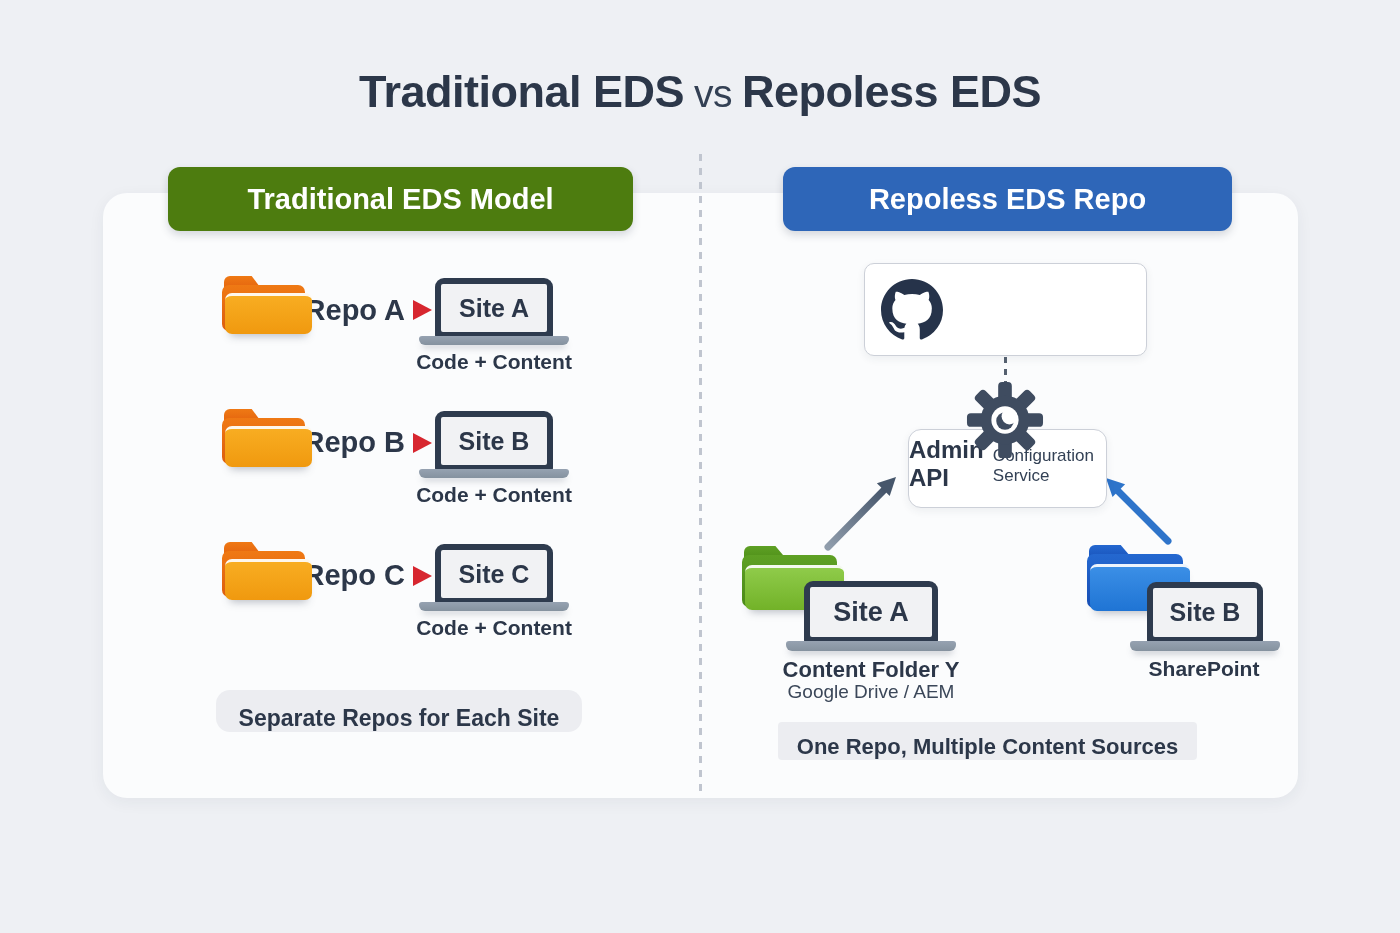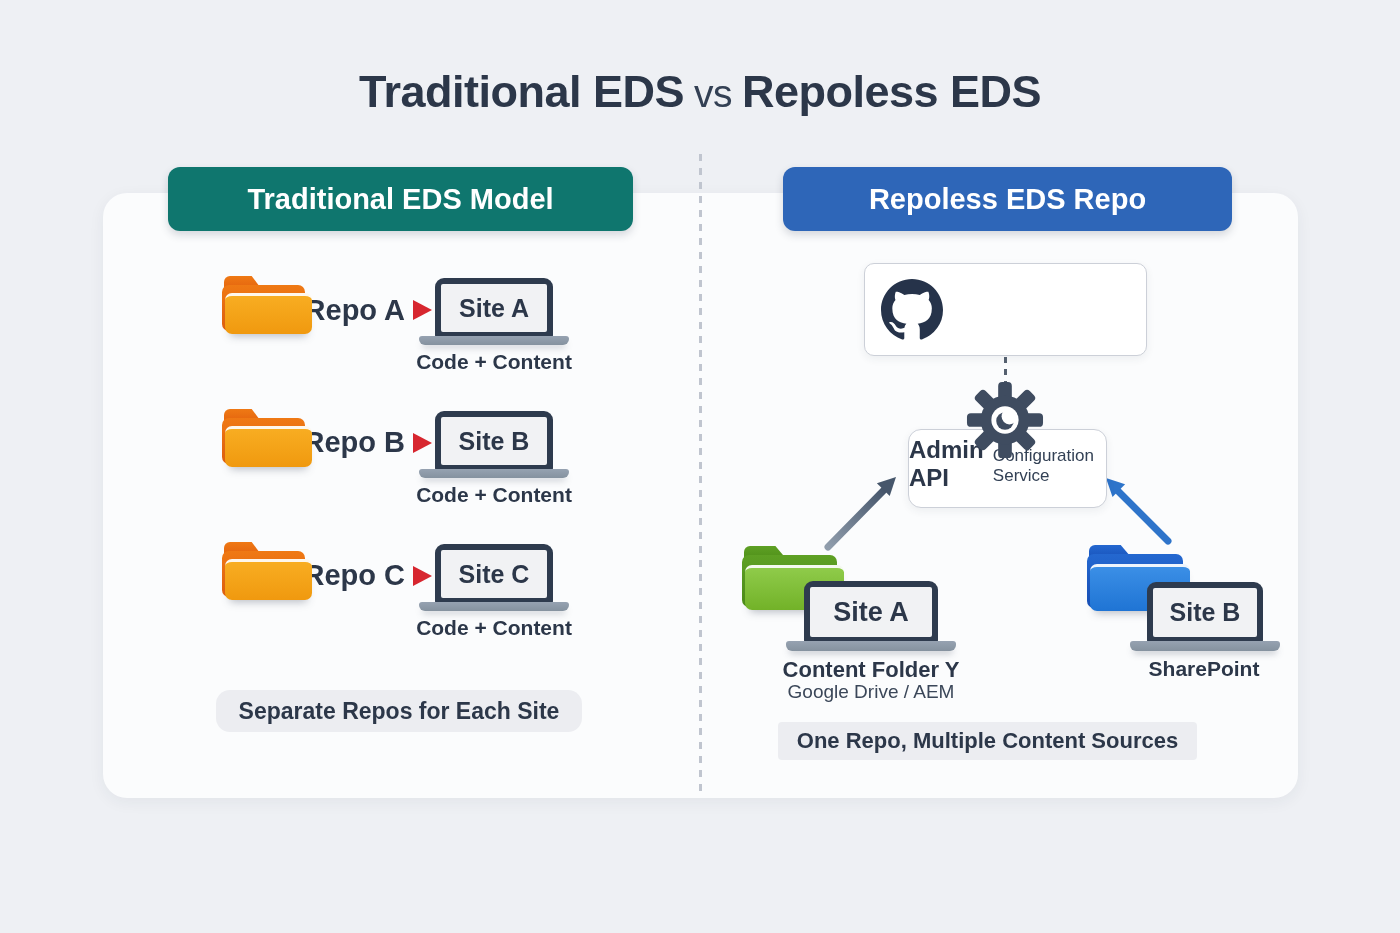--- a/index.html
+++ b/index.html
@@ -28,21 +28,21 @@
     left:699px;top:154px;width:3px;height:640px;
     background:repeating-linear-gradient(#c0c5cf 0 7px,transparent 7px 14px);
   }
 
   
   .panel-header{
     height:64px;border-radius:12px;display:flex;align-items:center;justify-content:center;
     color:#ffffff;font-size:29px;font-weight:bold;
     box-shadow:0 4px 8px rgba(40,50,70,.18);
   }
-  .header-red{left:168px;top:167px;width:465px;background:#0f766e;}
+  .header-red{left:168px;top:167px;width:465px;background:#4d7c0f;}
   .header-blue{left:783px;top:167px;width:449px;background:#2e66b8;}
 
   
   .folder{z-index:1;}
   .f-tab{position:absolute;left:2px;top:0;width:44%;height:16px;
     border-radius:6px 10px 0 0;
     clip-path:polygon(0 0,70% 0,100% 100%,0 100%);}
   .f-back{position:absolute;left:0;right:7px;top:9px;bottom:3px;border-radius:7px;}
   .f-front{position:absolute;left:3px;right:0;bottom:0;height:66%;border-radius:7px;
     border-top:3px solid rgba(255,255,255,.92);
@@ -69,21 +69,21 @@
     box-shadow:0 5px 7px -3px rgba(60,70,90,.4);
   }
 
   
   .repo-label{width:175px;text-align:right;font-size:29px;font-weight:bold;color:#2c3749;}
   .tri-right{width:0;height:0;border-left:19px solid #d7262f;
     border-top:10px solid transparent;border-bottom:10px solid transparent;}
   .caption{font-weight:bold;font-size:21px;text-align:center;color:#2c3749;}
   .subcaption{font-size:19px;text-align:center;color:#3b4759;}
   .pill{
-    background:#ecedf1;border-radius:14px;display:flex;align-items:center;justify-content:center;
+    background:#ecedf1;border-radius:14px;display:flex;align-items:flex-end;justify-content:center;
     font-size:23px;font-weight:bold;color:#2c3749;
   }
 
   
   .info-box{
     background:#ffffff;border:1.5px solid #ccd0d8;box-sizing:border-box;
     box-shadow:0 3px 8px rgba(40,50,70,.07);
   }
   .shared-box{left:864px;top:263px;width:283px;height:93px;border-radius:10px;
     display:flex;align-items:center;padding-left:16px;gap:14px;}

